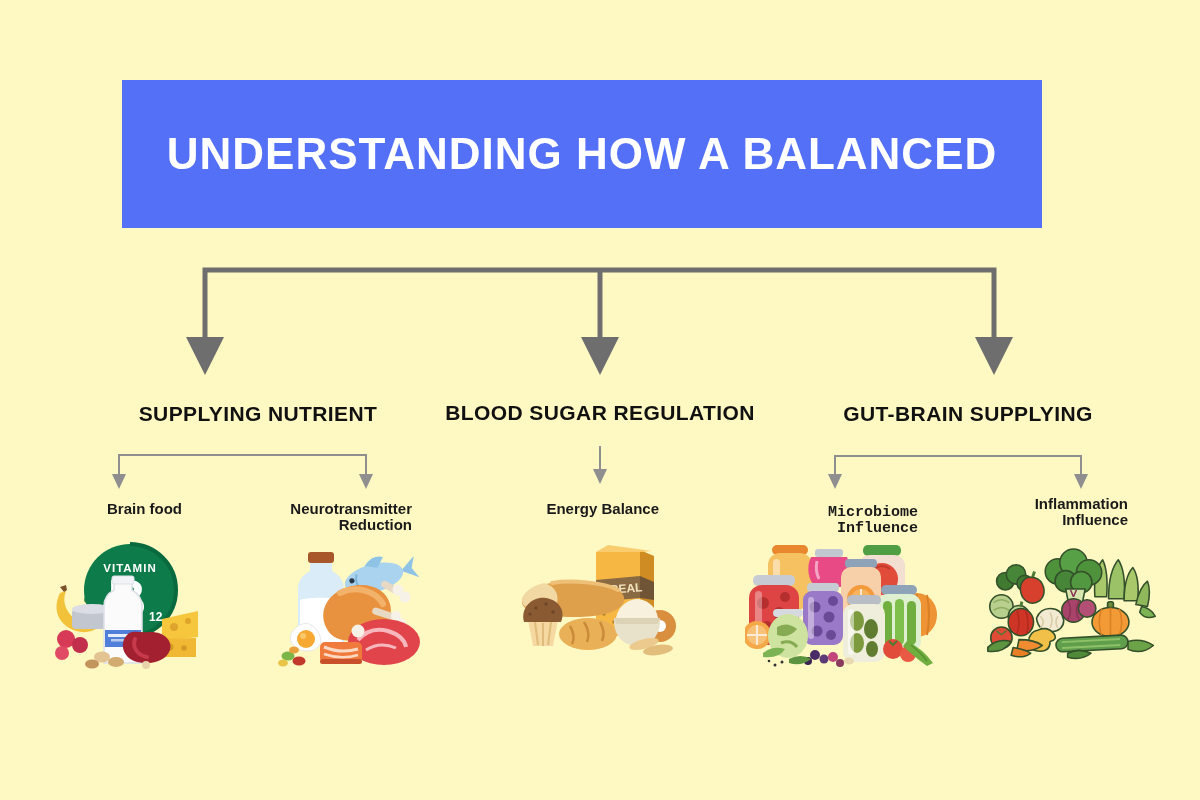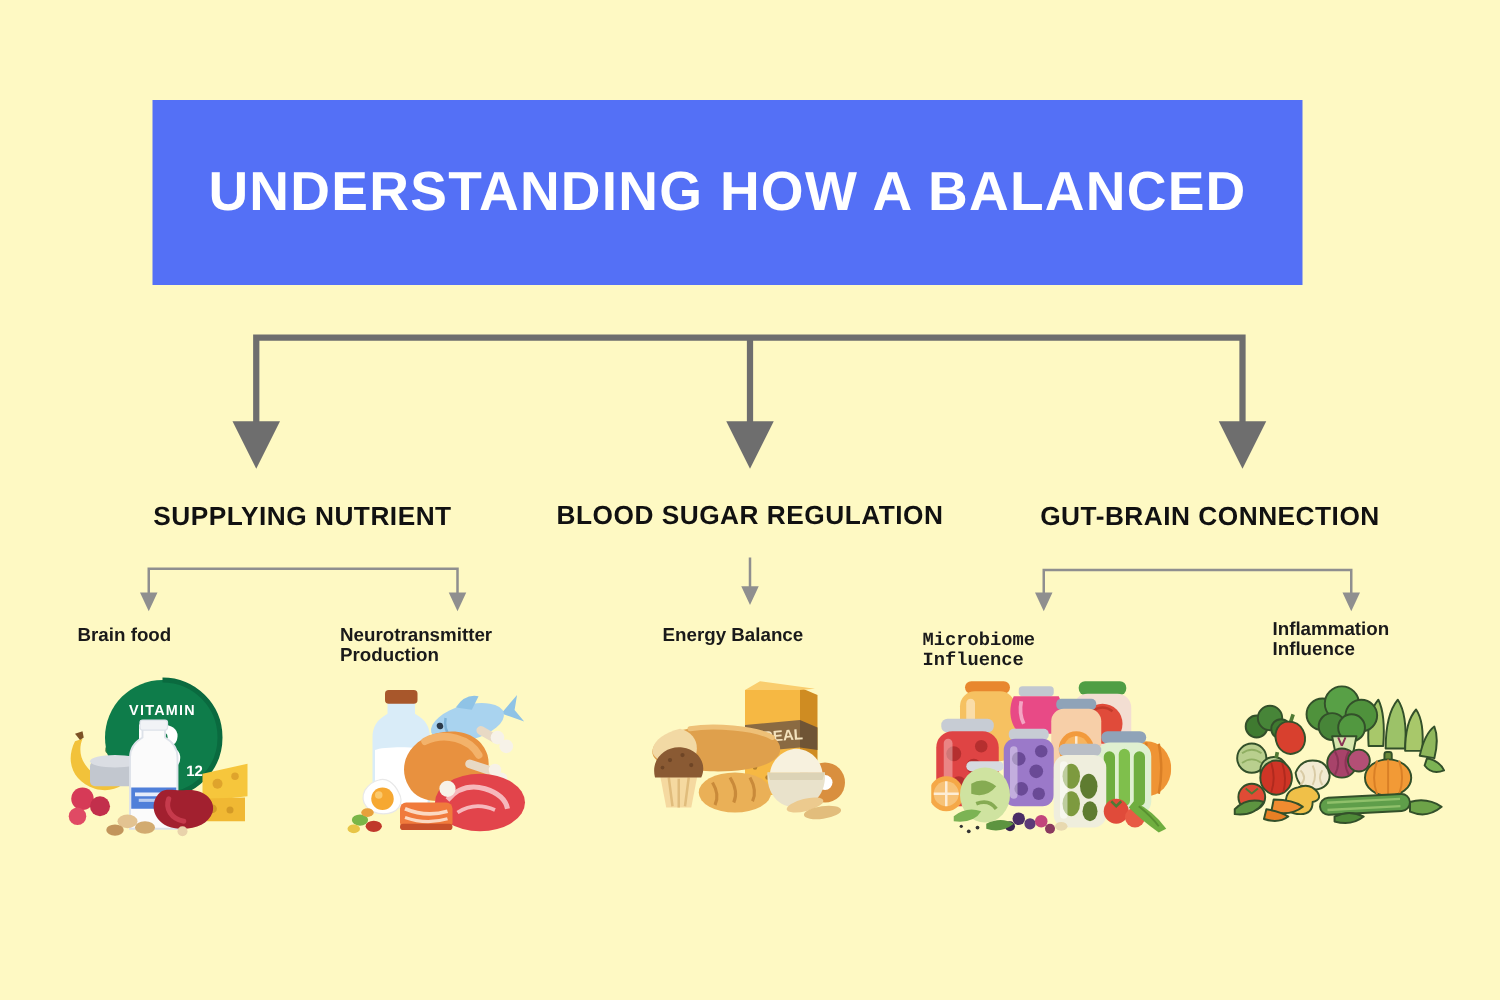--- a/index.html
+++ b/index.html
@@ -20,21 +20,21 @@
   }
   .banner .line{
     font-size:44px; line-height:56px; font-weight:700; letter-spacing:1px;
   }
   .connectors{position:absolute; left:0; top:0; pointer-events:none;}
   .heading{
     position:absolute; text-align:center; font-weight:700; font-size:21px;
     letter-spacing:0.4px; color:var(--heading-color); white-space:nowrap;
   }
   .node-label{
-    position:absolute; text-align:left; font-weight:700; font-size:15px;
+    position:absolute; text-align:right; font-weight:700; font-size:15px;
     line-height:16px; color:var(--label-color);
   }
   .illus{position:absolute;}
   svg text{font-family:"Liberation Sans", sans-serif;}
 </style>
 </head>
 <body>
 
 <div class="canvas">
 
@@ -58,27 +58,27 @@
     </g>
     <g fill="var(--subconnector)">
       <polygon points="112,474 126,474 119,489"></polygon>
       <polygon points="359,474 373,474 366,489"></polygon>
       <polygon points="593,469 607,469 600,484"></polygon>
       <polygon points="828,474 842,474 835,489"></polygon>
       <polygon points="1074,474 1088,474 1081,489"></polygon>
     </g>
   </svg>
 
-  <div class="heading" style="left:92px; top:402px; width:300px;text-align:center;">SUPPLYING NUTRIENT</div>
+  <div class="heading" style="left:108px; top:402px; width:300px;text-align:center;">SUPPLYING NUTRIENT</div>
   <div class="heading" style="left:440px; top:401px; width:320px;">BLOOD SUGAR REGULATION</div>
-  <div class="heading" style="left:808px; top:402px; width:320px;">GUT-BRAIN CONNECTION</div>
+  <div class="heading" style="left:808px; top:402px; width:320px;">GUT-BRAIN SUPPLYING</div>
 
   <div class="node-label" style="left:62px; top:501px; width:120px;">Brain food</div>
-  <div class="node-label" style="left:272px; top:501px; width:140px;">Neurotransmitter Production</div>
-  <div class="node-label" style="left:530px; top:501px; width:140px;">Energy Balance</div>
+  <div class="node-label" style="left:272px; top:501px; width:140px;">Neurotransmitter Reduction</div>
+  <div class="node-label" style="left:519px; top:501px; width:140px;">Energy Balance</div>
   <div class="node-label" style="left:738px; top:505px; width:180px;font-family:Liberation Mono, monospace;">Microbiome Influence</div>
   <div class="node-label" style="left:1018px; top:496px; width:110px;">Inflammation Influence</div>
 
   <svg class="illus" style="left:50px; top:535px;" width="150" height="135" viewBox="0 0 150 135">
     <path d="M10,58 C2,74 8,90 26,96 C40,100 52,93 56,83 C46,90 34,91 25,84 C15,76 12,66 16,56 Z" fill="#f2c23a"></path>
     <path d="M14,57 l-4,-5 6,-2 1,5 z" fill="#7c5226"></path>
     <g transform="rotate(-35 52 55)">
         <ellipse cx="52" cy="55" rx="21" ry="8" fill="#3c7d3f"></ellipse>
         <ellipse cx="52" cy="53" rx="17" ry="4" fill="#4f944f"></ellipse>
       </g>

